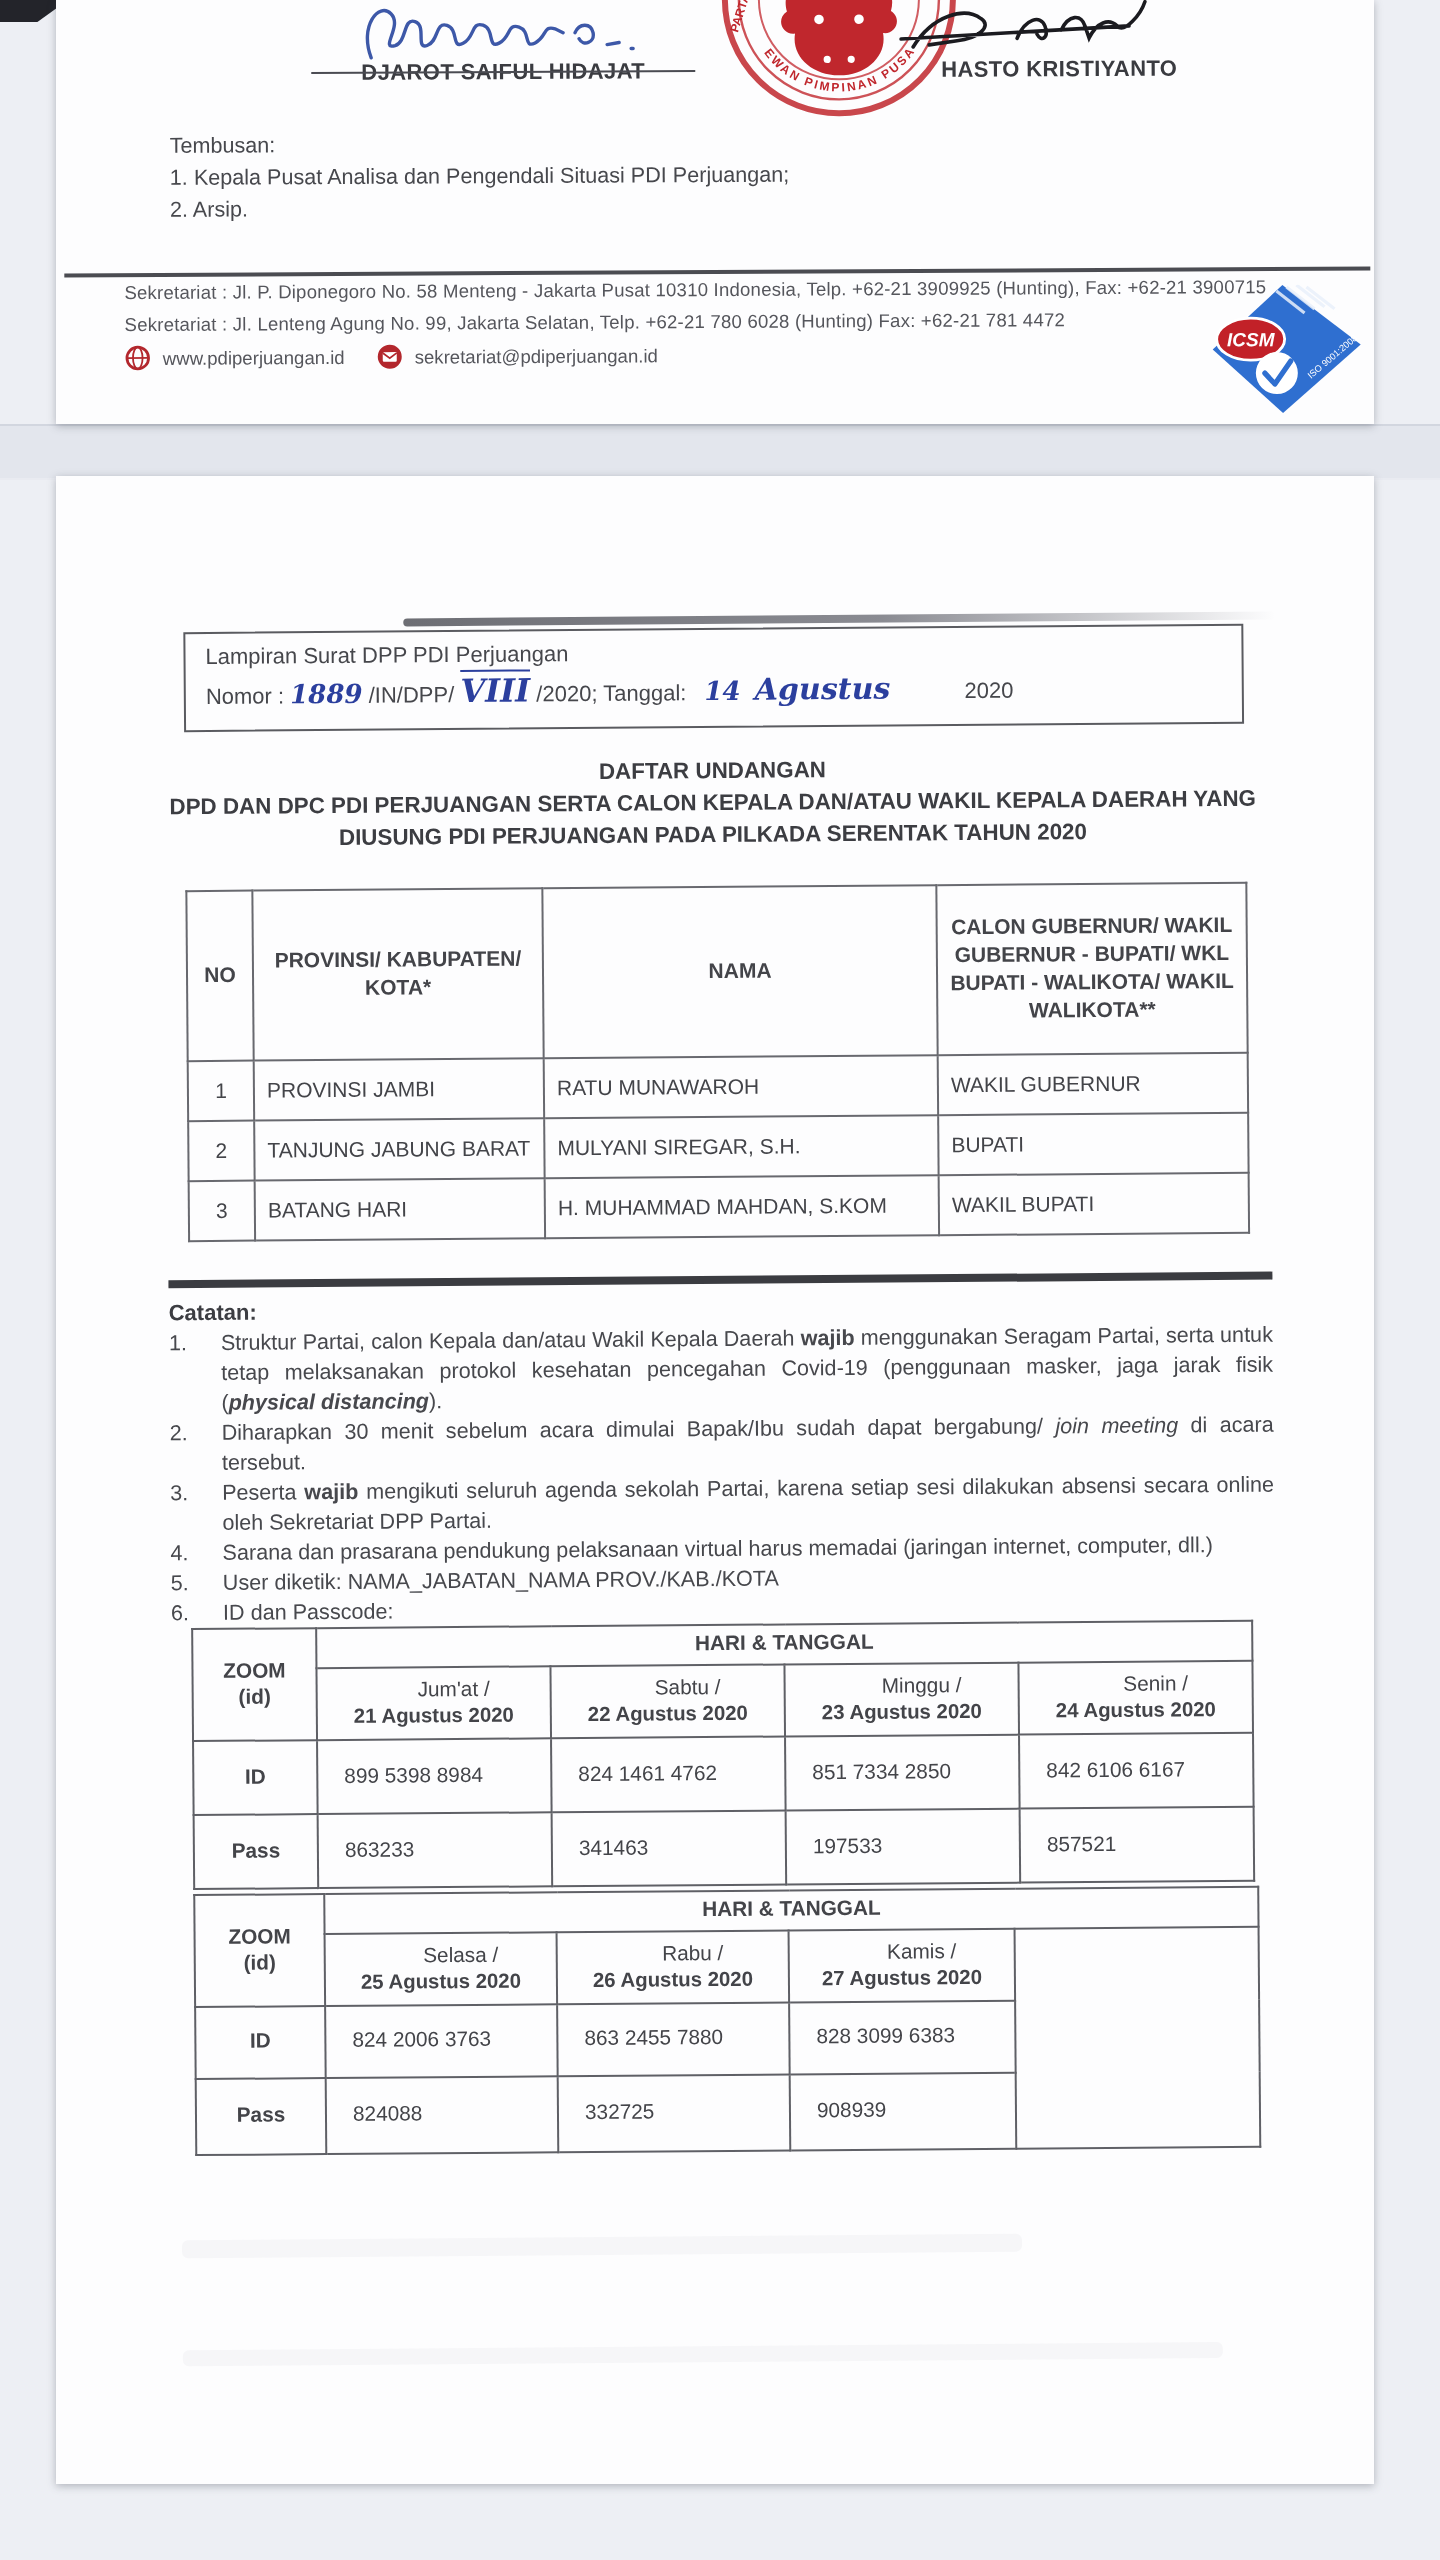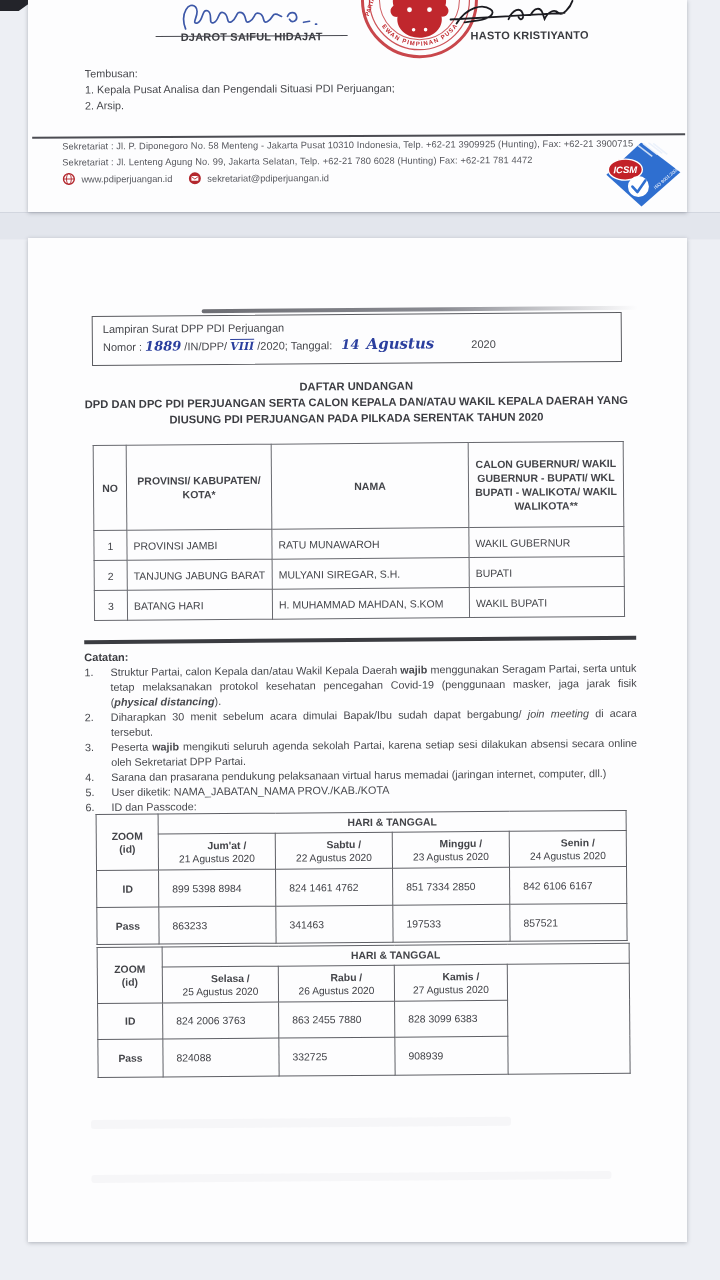--- a/index.html
+++ b/index.html
@@ -40,22 +40,22 @@
           font-size:10.5px;color:#434449;}
   .mtable th,.mtable td{border:1.2px solid #68696f;padding:0 6px;}
   .mtable th{font-weight:bold;text-align:center;line-height:14px;}
   .mtable td{text-align:left;}
   .mtable td.cno{text-align:center;}
 
   .ztable{position:absolute;table-layout:fixed;font-size:10.4px;color:#434449;background:#fdfdfe;}
   .ztable th,.ztable td{border:1.2px solid #5f6066;padding:0;}
   .ztable th{font-weight:bold;text-align:center;line-height:13px;}
   .ztable td{text-align:left;padding-left:13px;}
-  .dayline{font-weight:bold;font-size:10.4px;margin-left:20px;}
-  .dateline{font-weight:normal;font-size:10.2px;}
+  .dayline{font-weight:normal;font-size:10.4px;margin-left:20px;}
+  .dateline{font-weight:bold;font-size:10.2px;}
 
   .catatan{position:absolute;left:57px;top:400px;width:552px;}
   .dbl-rule{height:4px;background:#3b3c41;margin-bottom:6px;}
   .cat-title{font-weight:bold;font-size:11px;color:#3c3d42;line-height:15px;}
   .note{display:flex;font-size:10.8px;line-height:15px;color:#47484d;}
   .note .n{width:26px;flex:none;}
   .note .t{flex:1;text-align:justify;}
 
   .ghost{position:absolute;background:rgba(120,126,142,.05);border-radius:3px;}
 </style>
@@ -156,21 +156,21 @@
     <div class="tilt2">
 
       <div class="smudge"></div>
 
       <div class="lampbox">
         <div class="lampline" style="margin:6px 0 2px 10px">Lampiran Surat DPP PDI Perjuangan</div>
         <div class="lampline" style="margin-left:10px">
           <span>Nomor :</span>
           <span class="hand" style="font-size:13px">1889</span>
           <span>/IN/DPP/</span>
-          <span class="hand hand-ov" style="font-size:11px">VIII</span>
+          <span class="hand hand-ov" style="font-size:16px">VIII</span>
           <span>/2020; Tanggal:</span>
           <span class="hand" style="font-size:13px;margin-left:6px">14</span>
           <span class="hand" style="font-size:15px;margin-left:4px">Agustus</span>
           <span style="margin-left:34px">2020</span>
         </div>
       </div>
 
       <div class="titleblock">
         <div>DAFTAR UNDANGAN</div>
         <div>DPD DAN DPC PDI PERJUANGAN SERTA CALON KEPALA DAN/ATAU WAKIL KEPALA DAERAH YANG</div>

